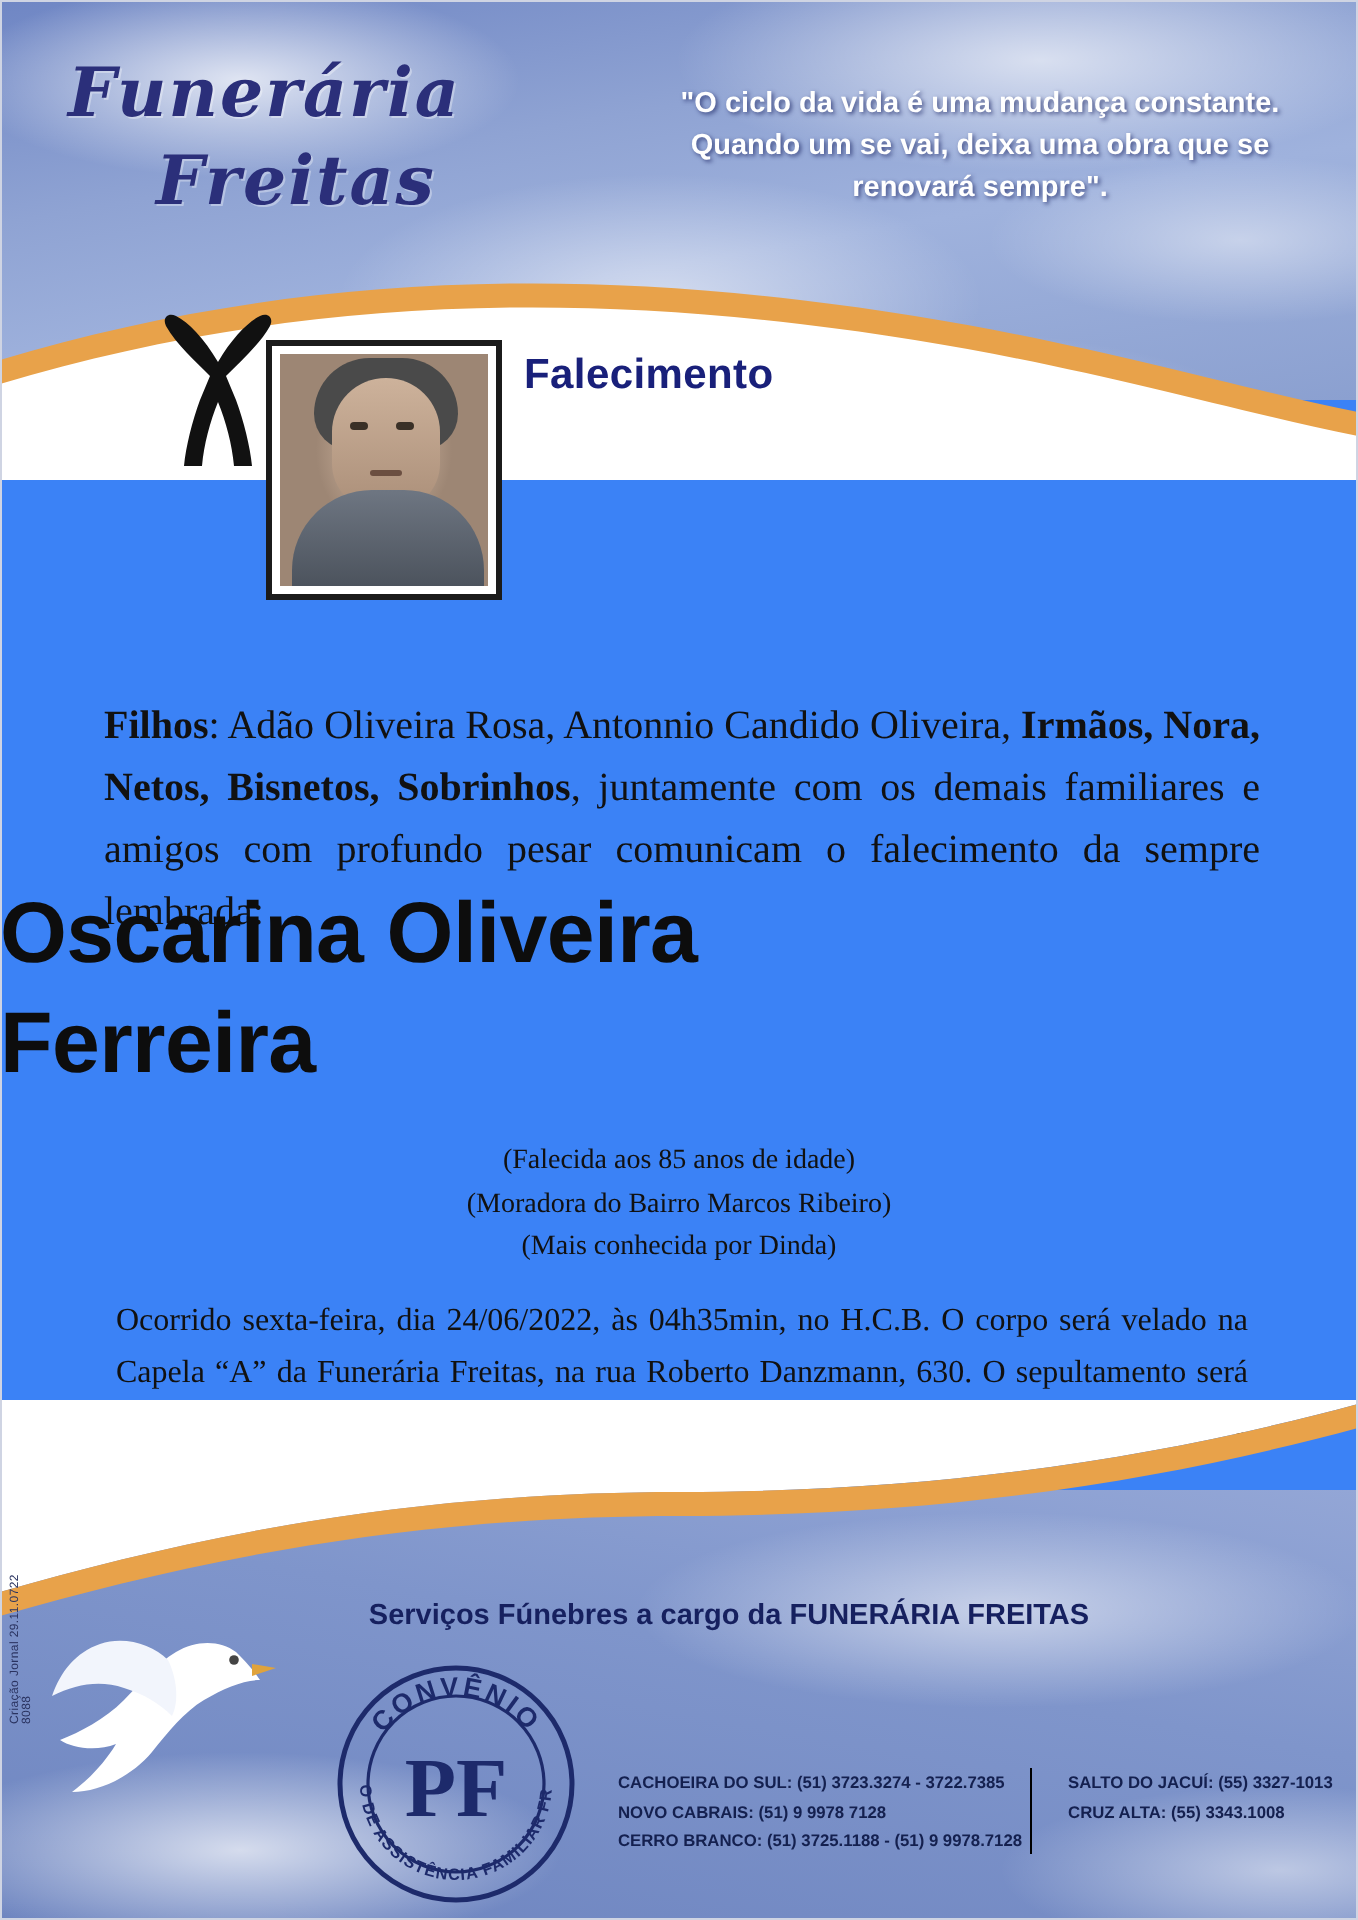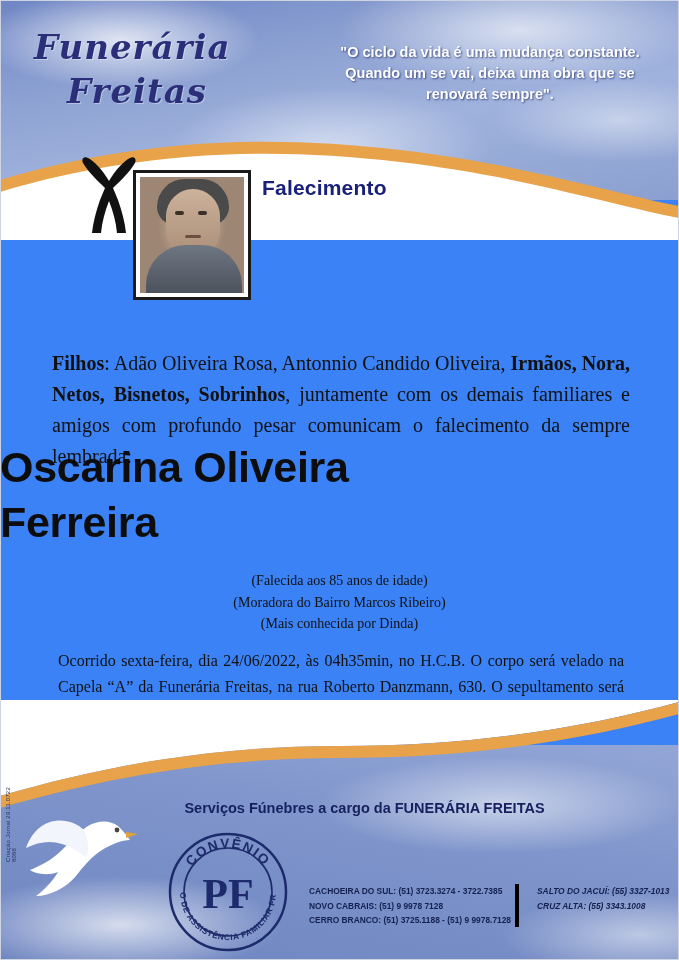--- a/index.html
+++ b/index.html
@@ -62,21 +62,21 @@
   }
   .logo .l1 {
     font-size: 34px;
     letter-spacing: 1px;
     display: block;
   }
   .logo .l2 {
     font-size: 34px;
     letter-spacing: 1px;
     display: block;
-    margin-left: 33px;
+    margin-left: 44px;
     margin-top: 10px;
   }
 
   
   .quote {
     position: absolute;
     right: 24px; top: 42px;
     width: 330px;
     text-align: center;
     color: #ffffff;
@@ -268,22 +268,21 @@
   }
   .phones td {
     padding: 2.2px 4px;
     white-space: nowrap;
   }
   .phones td.right {
     text-align: left;
     padding-left: 18px;
   }
   .phones .divider {
-    border-left: 4px solid #000000;
-    font-style: italic;
+    border-left: 1px solid #000000;
   }
 
   
   .side-credit {
     position: absolute;
     left: 5px; top: 862px;
     width: 90px;
     transform: rotate(-90deg);
     transform-origin: left top;
     font-family: "Liberation Sans", sans-serif;

